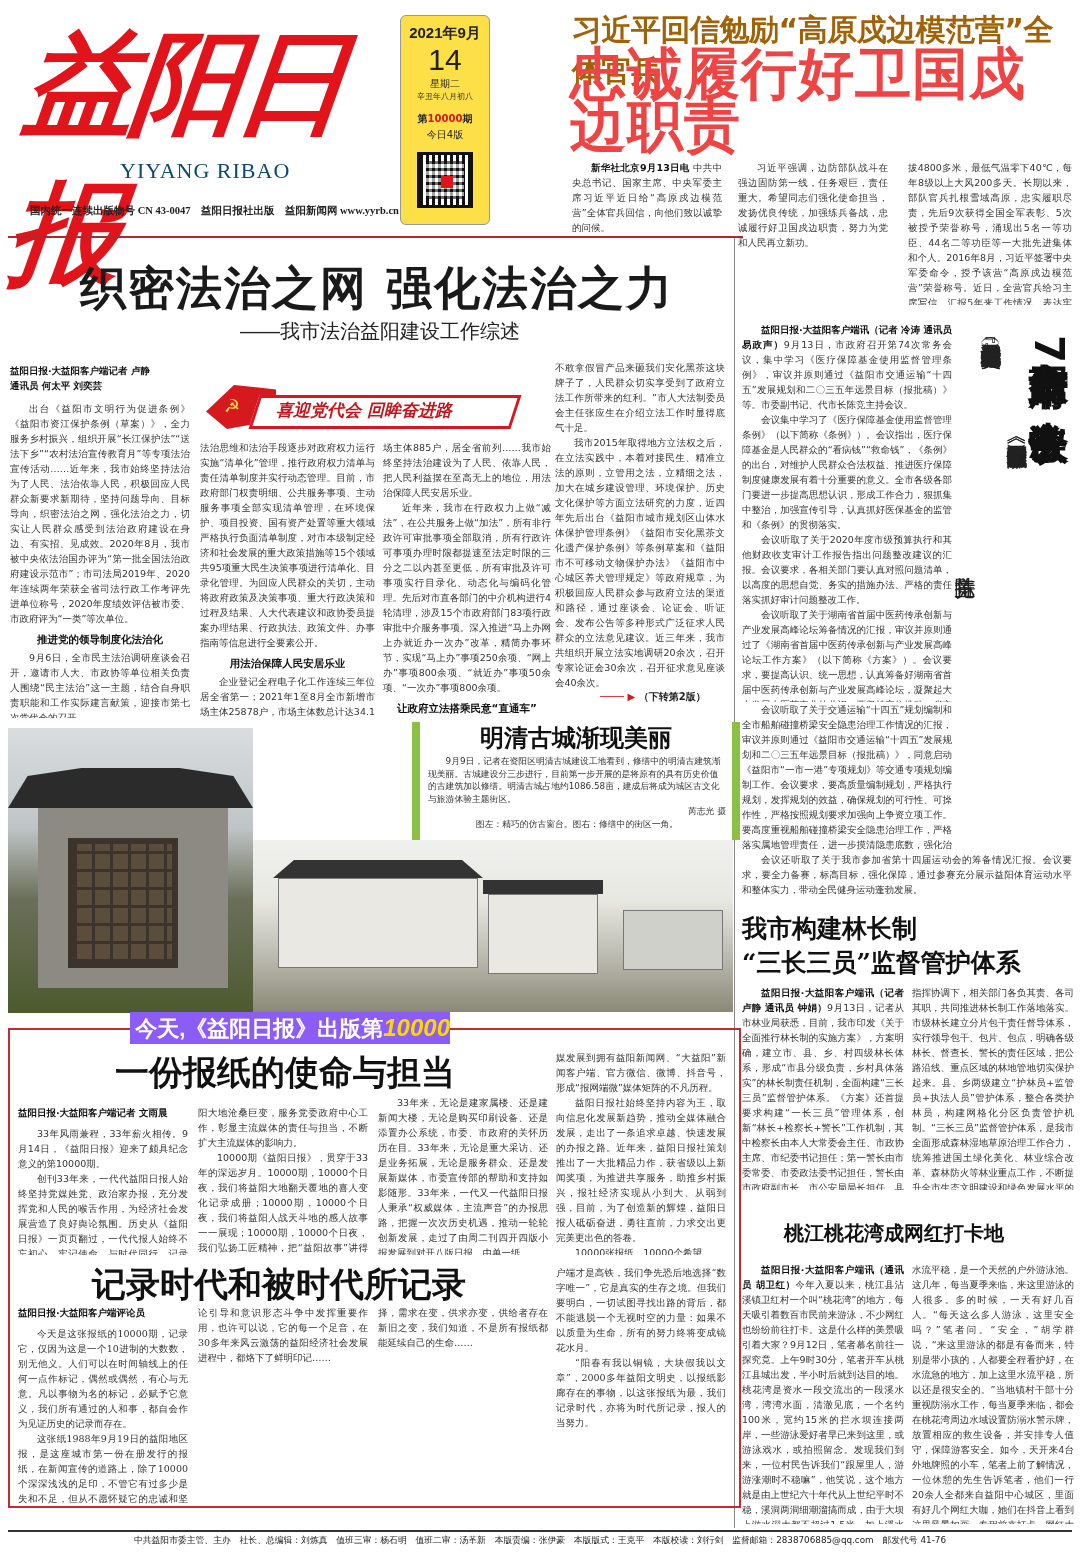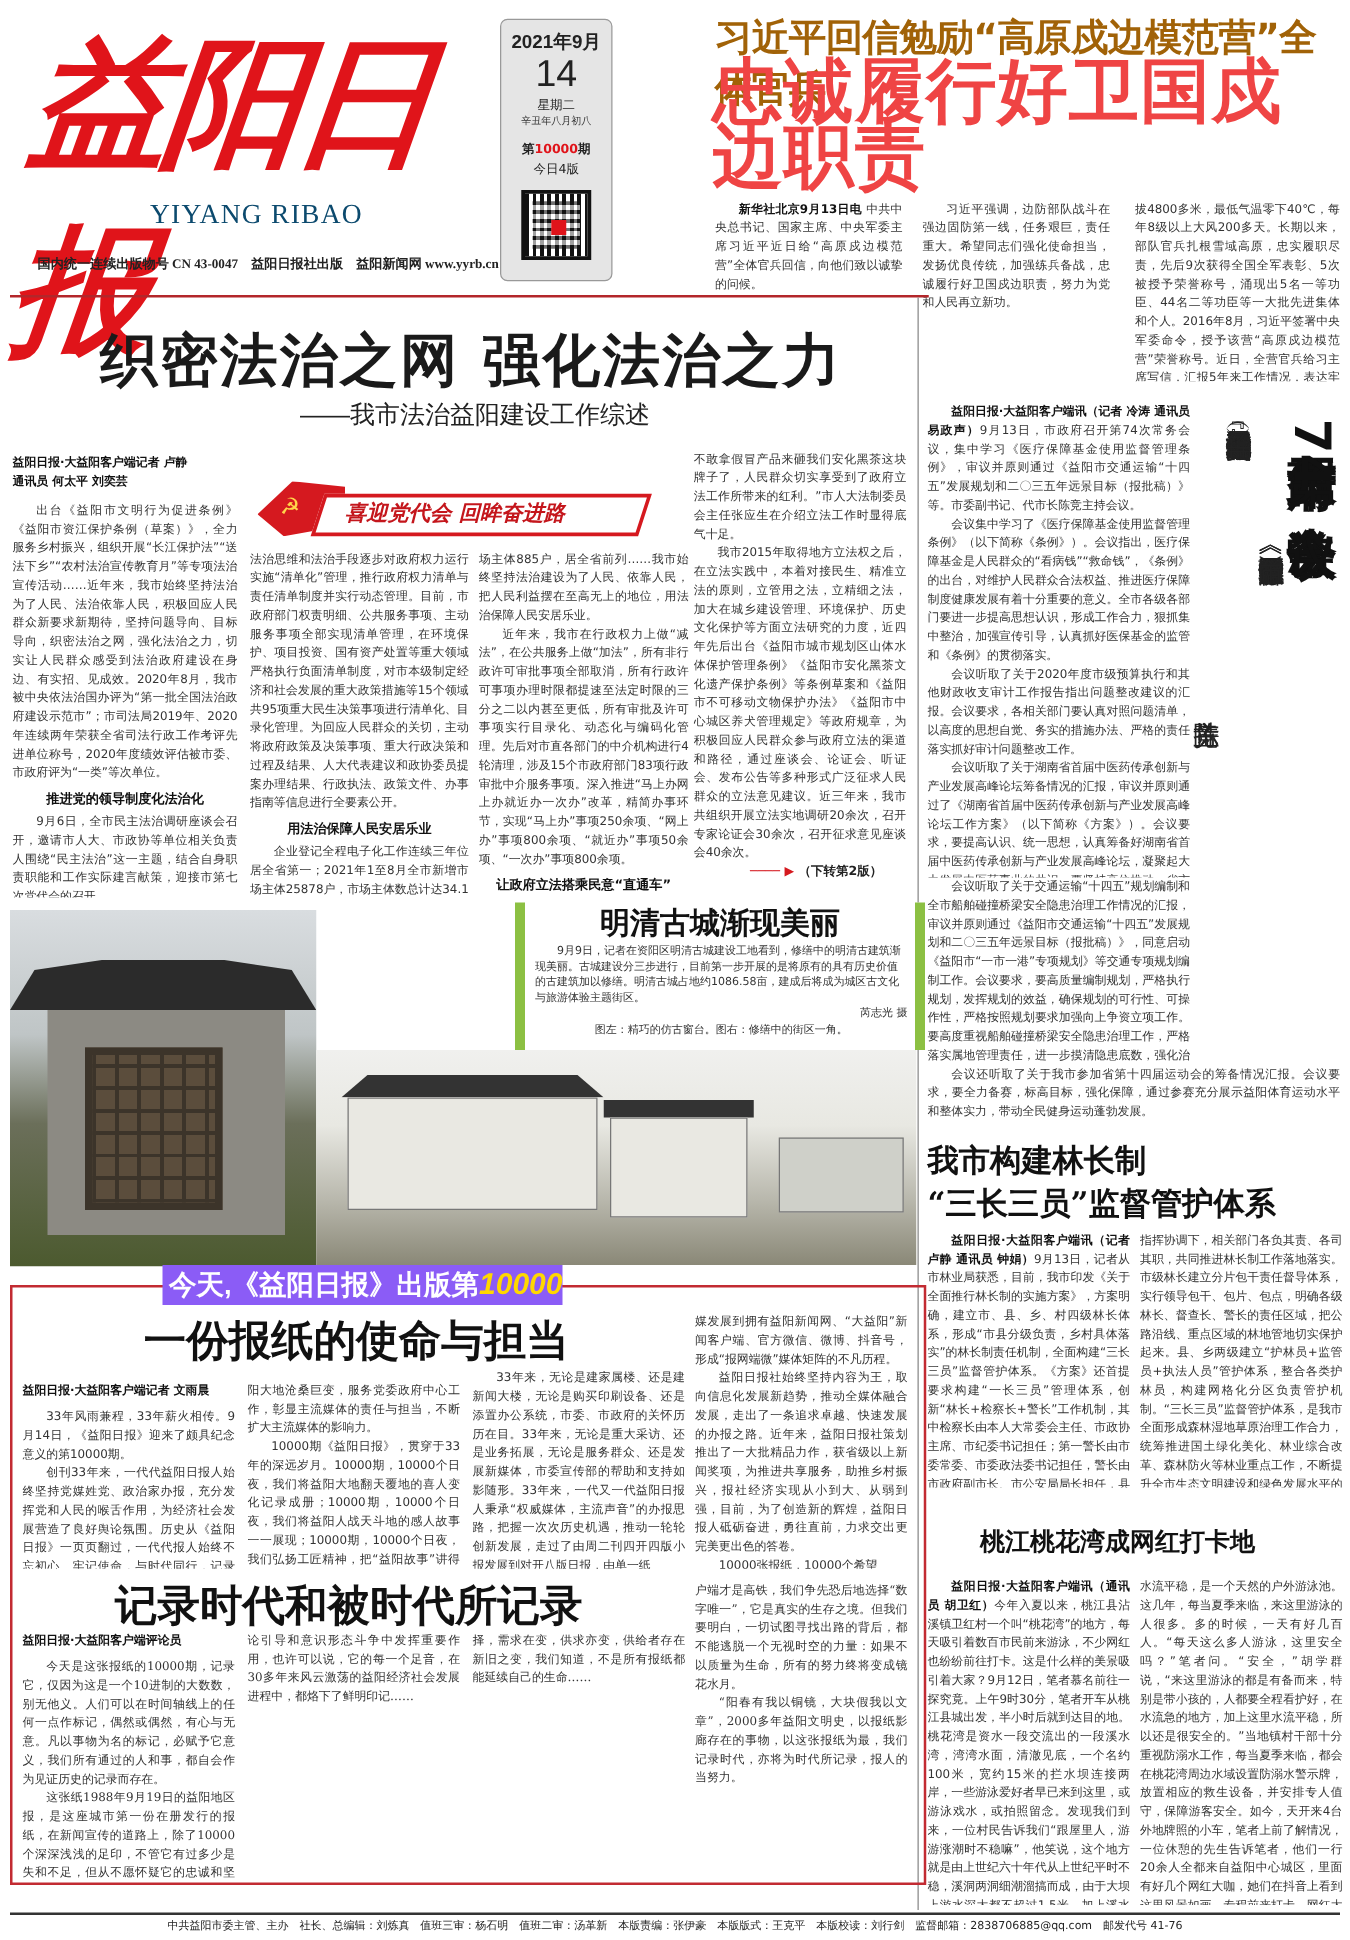--- a/index.html
+++ b/index.html
@@ -1,21 +1,21 @@
 <!DOCTYPE html>
 <html><head>
 <meta charset="utf-8">
 <style>
 *{box-sizing:border-box;margin:0;padding:0}
 body{width:1080px;height:1552px;background:#fff;font-family:"DejaVu Sans",sans-serif;color:#222;position:relative;overflow:hidden}
 .abs{position:absolute}
 .mast-logo{left:25px;top:8px;width:330px;height:150px;font-family:"DejaVu Serif",serif;font-weight:bold;font-size:112px;color:#e0141a;letter-spacing:-6px;line-height:150px;font-style:italic;transform:skewX(-6deg)}
 .mast-en{left:120px;top:158px;font-family:"Liberation Serif",serif;font-weight:normal;font-size:22px;color:#0c4a6e;letter-spacing:1px}
 .mast-info{left:30px;top:204px;font-family:"Liberation Serif",serif;font-size:10.5px;font-weight:bold;color:#222}
-.datebox{left:400px;top:15px;width:90px;height:210px;border:1px solid #999;border-radius:6px;text-align:center;background:#e5e5e5}
+.datebox{left:400px;top:15px;width:90px;height:210px;border:1px solid #999;border-radius:6px;text-align:center;background:#fde047}
 .datebox .ym{font-size:15px;font-weight:bold;margin-top:8px;font-family:"Liberation Sans",sans-serif}
 .datebox .day{font-size:30px;font-family:"Liberation Sans",sans-serif;line-height:34px}
 .datebox .wk{font-size:10px}
 .datebox .lunar{font-size:8px;color:#333}
 .datebox .issue{font-size:10px;font-weight:bold;margin-top:10px}
 .datebox .issue span{color:#e0141a}
 .datebox .pages{font-size:10px;margin-top:2px}
 .qr{width:56px;height:56px;margin:10px auto 0;background:
  repeating-linear-gradient(90deg,#111 0 3px,#fff 3px 6px),#fff;position:relative;border:3px solid #111}
 .qr::before{content:"";position:absolute;inset:6px;background:repeating-linear-gradient(0deg,#111 0 3px,#fff 3px 7px);opacity:.6}

